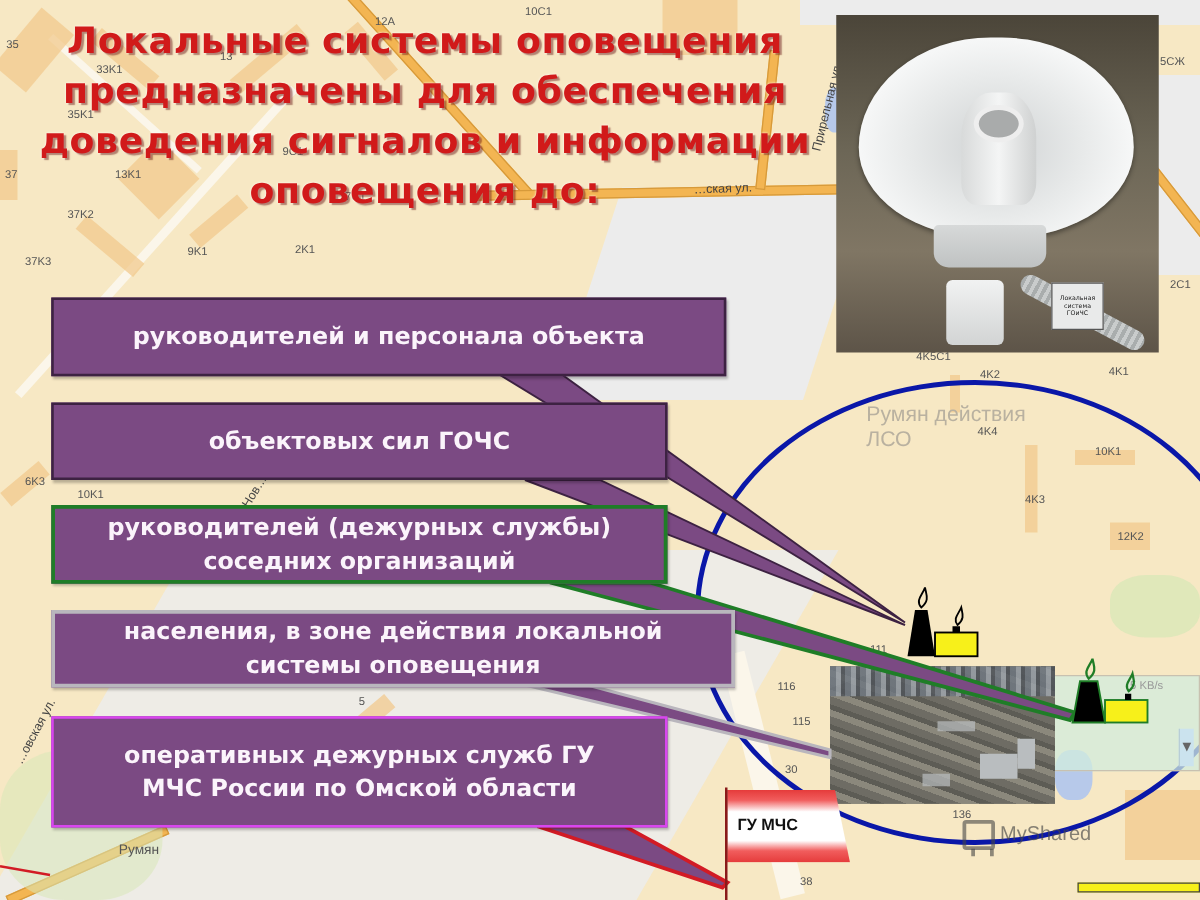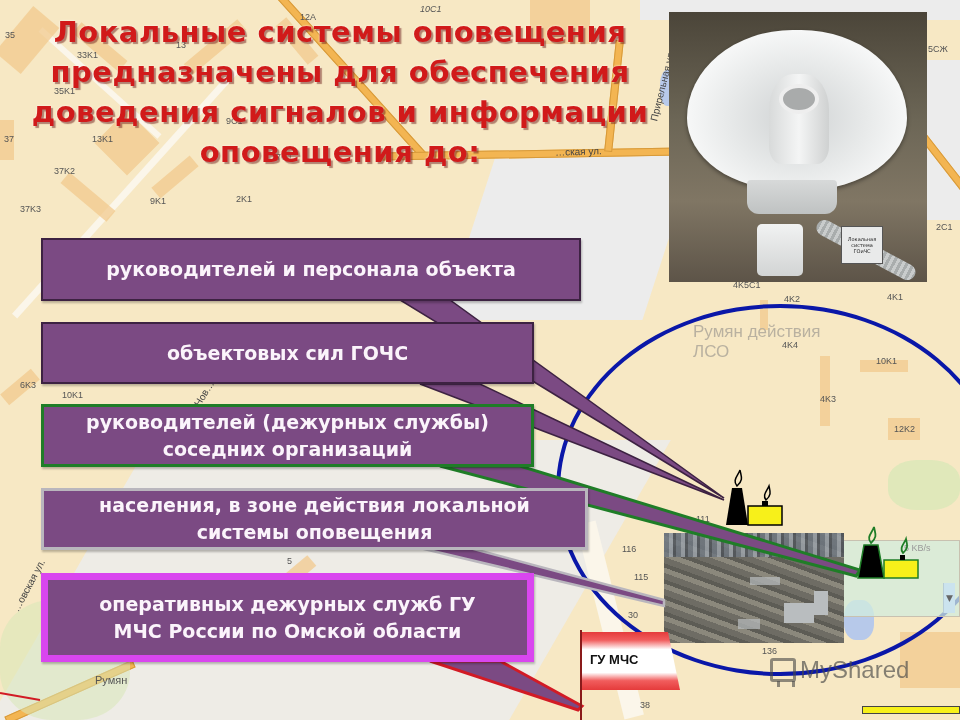--- a/index.html
+++ b/index.html
@@ -36,21 +36,21 @@
   .callout {
     position: absolute; background: #7b4a83;
     color: #fbf4fb; font-weight: bold; text-align: center;
     font-size: 19px; line-height: 27px;
     border: 2px solid #3d2242;
     display: flex; align-items: center; justify-content: center;
     box-shadow: 1px 2px 2px rgba(0,0,0,.25);
   }
   .callout.green { border: 3px solid #1f7d27; }
   .callout.gray  { border: 3px solid #b9b6bd; }
-  .callout.red   { border: 7px solid #d946ef; justify-content: center; }
+  .callout.red   { border: 2px solid #d946ef; justify-content: center; }
 
   svg.overlay { position: absolute; left: 0; top: 0; }
 
   
   .photo-speaker {
     position: absolute; left: 669px; top: 12px; width: 258px; height: 270px;
     background: linear-gradient(180deg,#4b4539 0%, #6c6656 40%, #807664 70%, #5d5448 100%);
     overflow: hidden;
   }
   .horn-outer {
@@ -136,21 +136,21 @@
     border-left: 2px solid #8a1a1a;
   }
   .flag-text {
     position: absolute; left: 590px; top: 652px; font-size: 13px; font-weight: bold;
     font-family: "Liberation Sans", sans-serif; color: #111;
   }
   .flag-pole { position:absolute; left: 580px; top: 630px; width: 2px; height: 90px; background:#8a1a1a; }
 
   .watermark {
     position: absolute; left: 770px; top: 656px; font-family: "Liberation Sans", sans-serif;
-    font-size: 24px; color: rgba(70,70,70,.65); display: flex; align-items: center; gap: 4px;
+    font-size: 16px; color: rgba(70,70,70,.65); display: flex; align-items: center; gap: 4px;
   }
   .watermark .logo {
     width: 26px; height: 24px; border: 3px solid rgba(70,70,70,.6); border-radius: 3px;
     position: relative;
   }
   .watermark .logo::after {
     content:""; position:absolute; left:4px; bottom:-8px; width: 12px; height:6px;
     border-left: 3px solid rgba(70,70,70,.6); border-right: 3px solid rgba(70,70,70,.6);
   }
   .yellow-bar {
@@ -202,21 +202,21 @@
   <span class="label" style="left:5px;top:30px;">35</span>
   <span class="label" style="left:77px;top:50px;">33K1</span>
   <span class="label" style="left:54px;top:86px;">35K1</span>
   <span class="label" style="left:176px;top:40px;">13</span>
   <span class="label" style="left:92px;top:134px;">13K1</span>
   <span class="label" style="left:4px;top:134px;">37</span>
   <span class="label" style="left:54px;top:166px;">37K2</span>
   <span class="label" style="left:20px;top:204px;">37K3</span>
   <span class="label" style="left:150px;top:196px;">9K1</span>
   <span class="label" style="left:300px;top:12px;">12A</span>
-  <span class="label" style="left:420px;top:4px;font-style:italic;">10C1</span>
+  <span class="label" style="left:420px;top:4px;">10C1</span>
   <span class="label" style="left:226px;top:116px;">9C1</span>
   <span class="label" style="left:276px;top:152px;">7C1</span>
   <span class="label" style="left:236px;top:194px;">2K1</span>
   <span class="label" style="left:62px;top:390px;">10K1</span>
   <span class="label" style="left:20px;top:380px;">6K3</span>
   <span class="label" style="left:928px;top:44px;">5СЖ</span>
   <span class="label" style="left:936px;top:222px;">2C1</span>
   <span class="label" style="left:733px;top:280px;">4K5C1</span>
   <span class="label" style="left:784px;top:294px;">4K2</span>
   <span class="label" style="left:852px;top:292px;margin-left:35px;">4K1</span>

